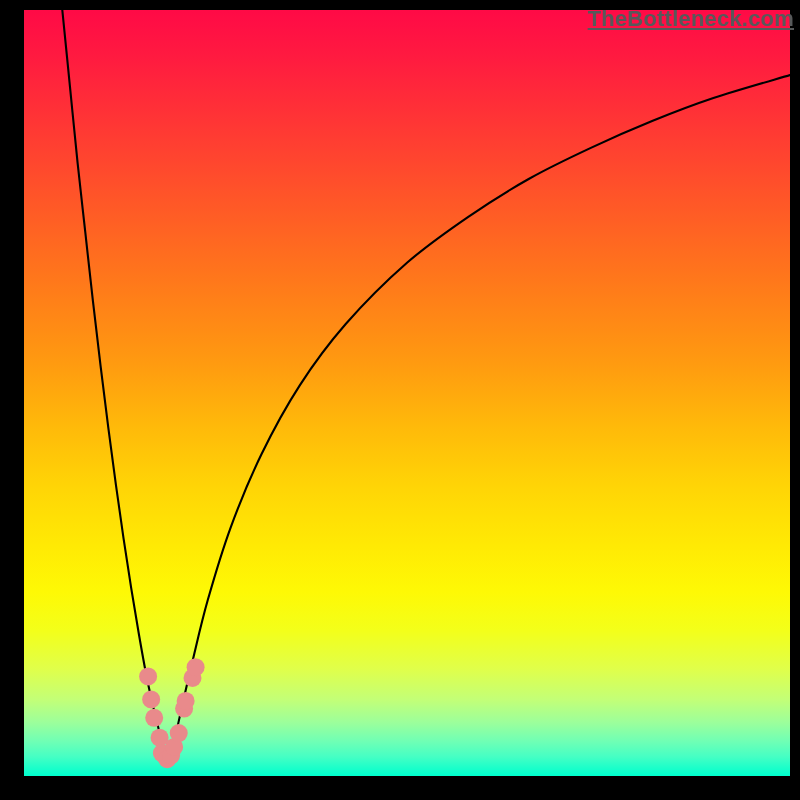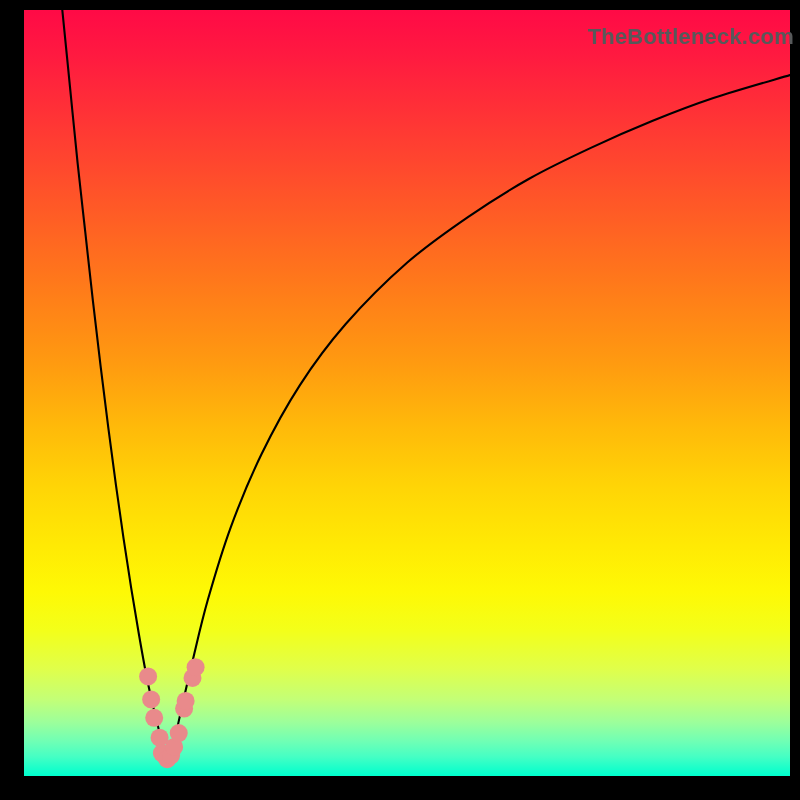--- a/index.html
+++ b/index.html
@@ -43,28 +43,29 @@
       #00ffce 100%
     );
   }
   svg.curve {
     position: absolute;
     left: 0; top: 0;
     width: 100%; height: 100%;
   }
   .watermark {
     position: absolute;
-    top: 24px;
+    top: 6px;
     right: 6px;
     font-family: Arial, Helvetica, sans-serif;
     font-size: 22px;
     font-weight: 600;
     color: #57595a;
     letter-spacing: 0.2px;
     user-select: none;
+    text-decoration: underline;
   }
 </style>
 </head>
 <body>
 
 <div class="frame">
   <div class="plot">
     <svg class="curve" viewBox="0 0 766 766" preserveAspectRatio="none">
       <g id="curve-group">
           <path d="M 38.30 0.00 C 39.58 12.77, 43.41 51.07, 45.96 76.60 C 48.51 102.13, 51.07 128.94, 53.62 153.20 C 56.17 177.46, 58.73 199.16, 61.28 222.14 C 63.83 245.12, 66.39 268.74, 68.94 291.08 C 71.49 313.42, 74.05 335.13, 76.60 356.19 C 79.15 377.25, 81.71 397.68, 84.26 417.47 C 86.81 437.26, 89.37 456.41, 91.92 474.92 C 94.47 493.43, 97.03 511.30, 99.58 528.54 C 102.13 545.77, 104.69 562.37, 107.24 578.33 C 109.79 594.29, 112.35 609.61, 114.90 624.29 C 117.45 638.97, 120.01 653.65, 122.56 666.42 C 125.11 679.19, 127.67 690.04, 130.22 700.89 C 132.77 711.74, 135.58 722.59, 137.88 731.53 C 140.18 740.47, 142.99 750.68, 144.01 754.51" fill="none" stroke="#000" stroke-width="2.1" stroke-linecap="round" stroke-linejoin="round"></path>

